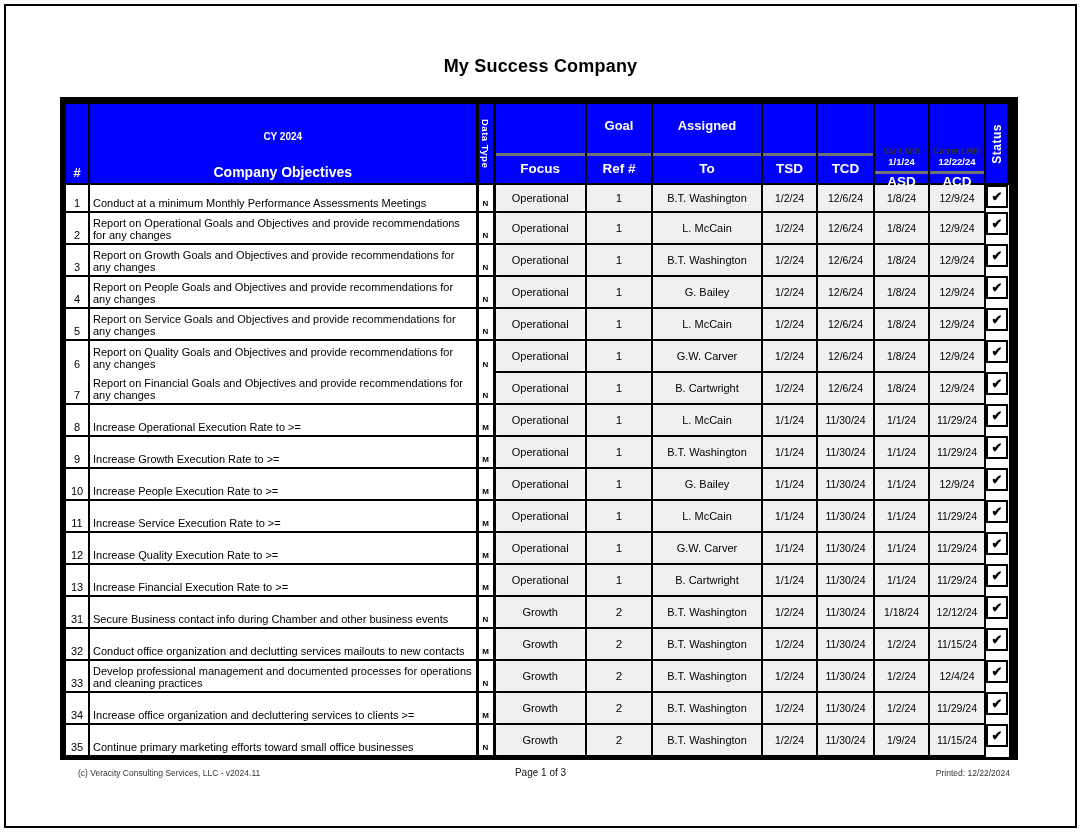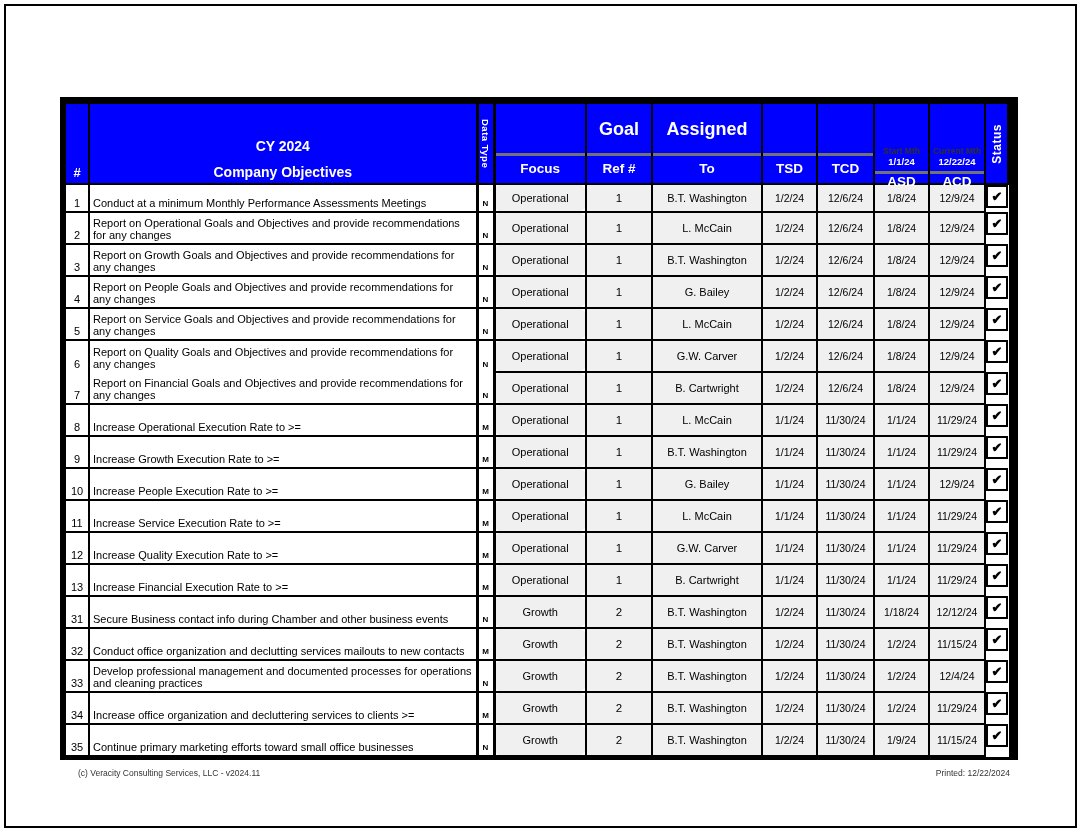--- a/index.html
+++ b/index.html
@@ -16,30 +16,30 @@
   col.w-focus{width:92px} col.w-goal{width:66px} col.w-assigned{width:110px}
   col.w-tsd{width:55px} col.w-tcd{width:57px} col.w-asd{width:55px}
   col.w-acd{width:56px} col.w-status{width:23px}
 
   th{padding:0;background:var(--header-bg,#0000FF);color:var(--header-text,#fff);
      border:2px solid #000;font-weight:bold;}
   .fx{height:76px;display:flex;flex-direction:column;align-items:center;}
   .fx-bottom{justify-content:flex-end;padding-bottom:3px;}
   .fx-center{justify-content:center;}
   .h-num .fx{font-size:13px;}
-  .cy{font-size:14px;margin-bottom:10px;}
+  .cy{font-size:10px;margin-bottom:22px;}
   .objlbl{font-size:14px;}
   .h-dtype{border-left:3px solid #000;border-right:3px solid #000;}
   .vtext-down{writing-mode:vertical-rl;font-size:9.5px;letter-spacing:.5px;}
   .vtext-up{writing-mode:vertical-rl;transform:rotate(180deg);font-size:12px;letter-spacing:.5px;}
   .h-split .top{flex:1;width:100%;display:flex;flex-direction:column;
                 justify-content:flex-end;align-items:center;}
   .h-split .bot{height:26px;width:100%;display:flex;align-items:center;justify-content:center;
                 font-size:13.5px;border-top:3px solid #737373;}
-  .toplbl{font-size:18px;margin-bottom:13px;}
+  .toplbl{font-size:13px;margin-bottom:20px;}
   .note{font-size:8.5px;color:var(--note-text,#303030);line-height:1.25;margin-top:40px;}
   .notedate{font-size:9.5px;line-height:1.25;margin-bottom:3px;}
 
   tbody tr{height:32px;}
   tbody tr:first-child{height:28px;}
   td{border:2px solid #000;padding:0;overflow:hidden;}
   .c-num{text-align:center;vertical-align:bottom;font-size:11px;padding-bottom:2px;}
   .c-desc{text-align:left;vertical-align:bottom;font-size:11px;line-height:1.14;
           padding:1px 2px 1px 3px;}
   .c-dtype{text-align:center;vertical-align:bottom;font-size:8px;font-weight:bold;
@@ -60,20 +60,21 @@
   .footer-center{position:absolute;left:0;width:100%;top:767px;text-align:center;
                  font-size:10px;color:#111;}
   .footer-right{position:absolute;right:71px;top:768px;font-size:8.5px;color:#333;}
 </style>
 </head>
 <body>
 
 <div class="sheet">
   <div class="frame"></div>
 
+  <div class="doc-title">My Success Company</div>
 
   <div class="tablewrap">
     <table>
       <colgroup>
         <col class="w-num">
           <col class="w-desc">
           <col class="w-dtype">
           <col class="w-focus">
         <col class="w-goal">
           <col class="w-assigned">
@@ -429,14 +430,15 @@
       <td class="c-gray c-date">11/15/24</td>
       <td class="c-status">
         <div class="chk">✔</div>
       </td>
     </tr>
         </tbody>
     </table>
   </div>
 
   <div class="footer-left">(c) Veracity Consulting Services, LLC - v2024.11</div>
+  <div class="footer-center">Page 1 of 3</div>
   <div class="footer-right">Printed: 12/22/2024</div>
 </div>
 
 </body></html>

